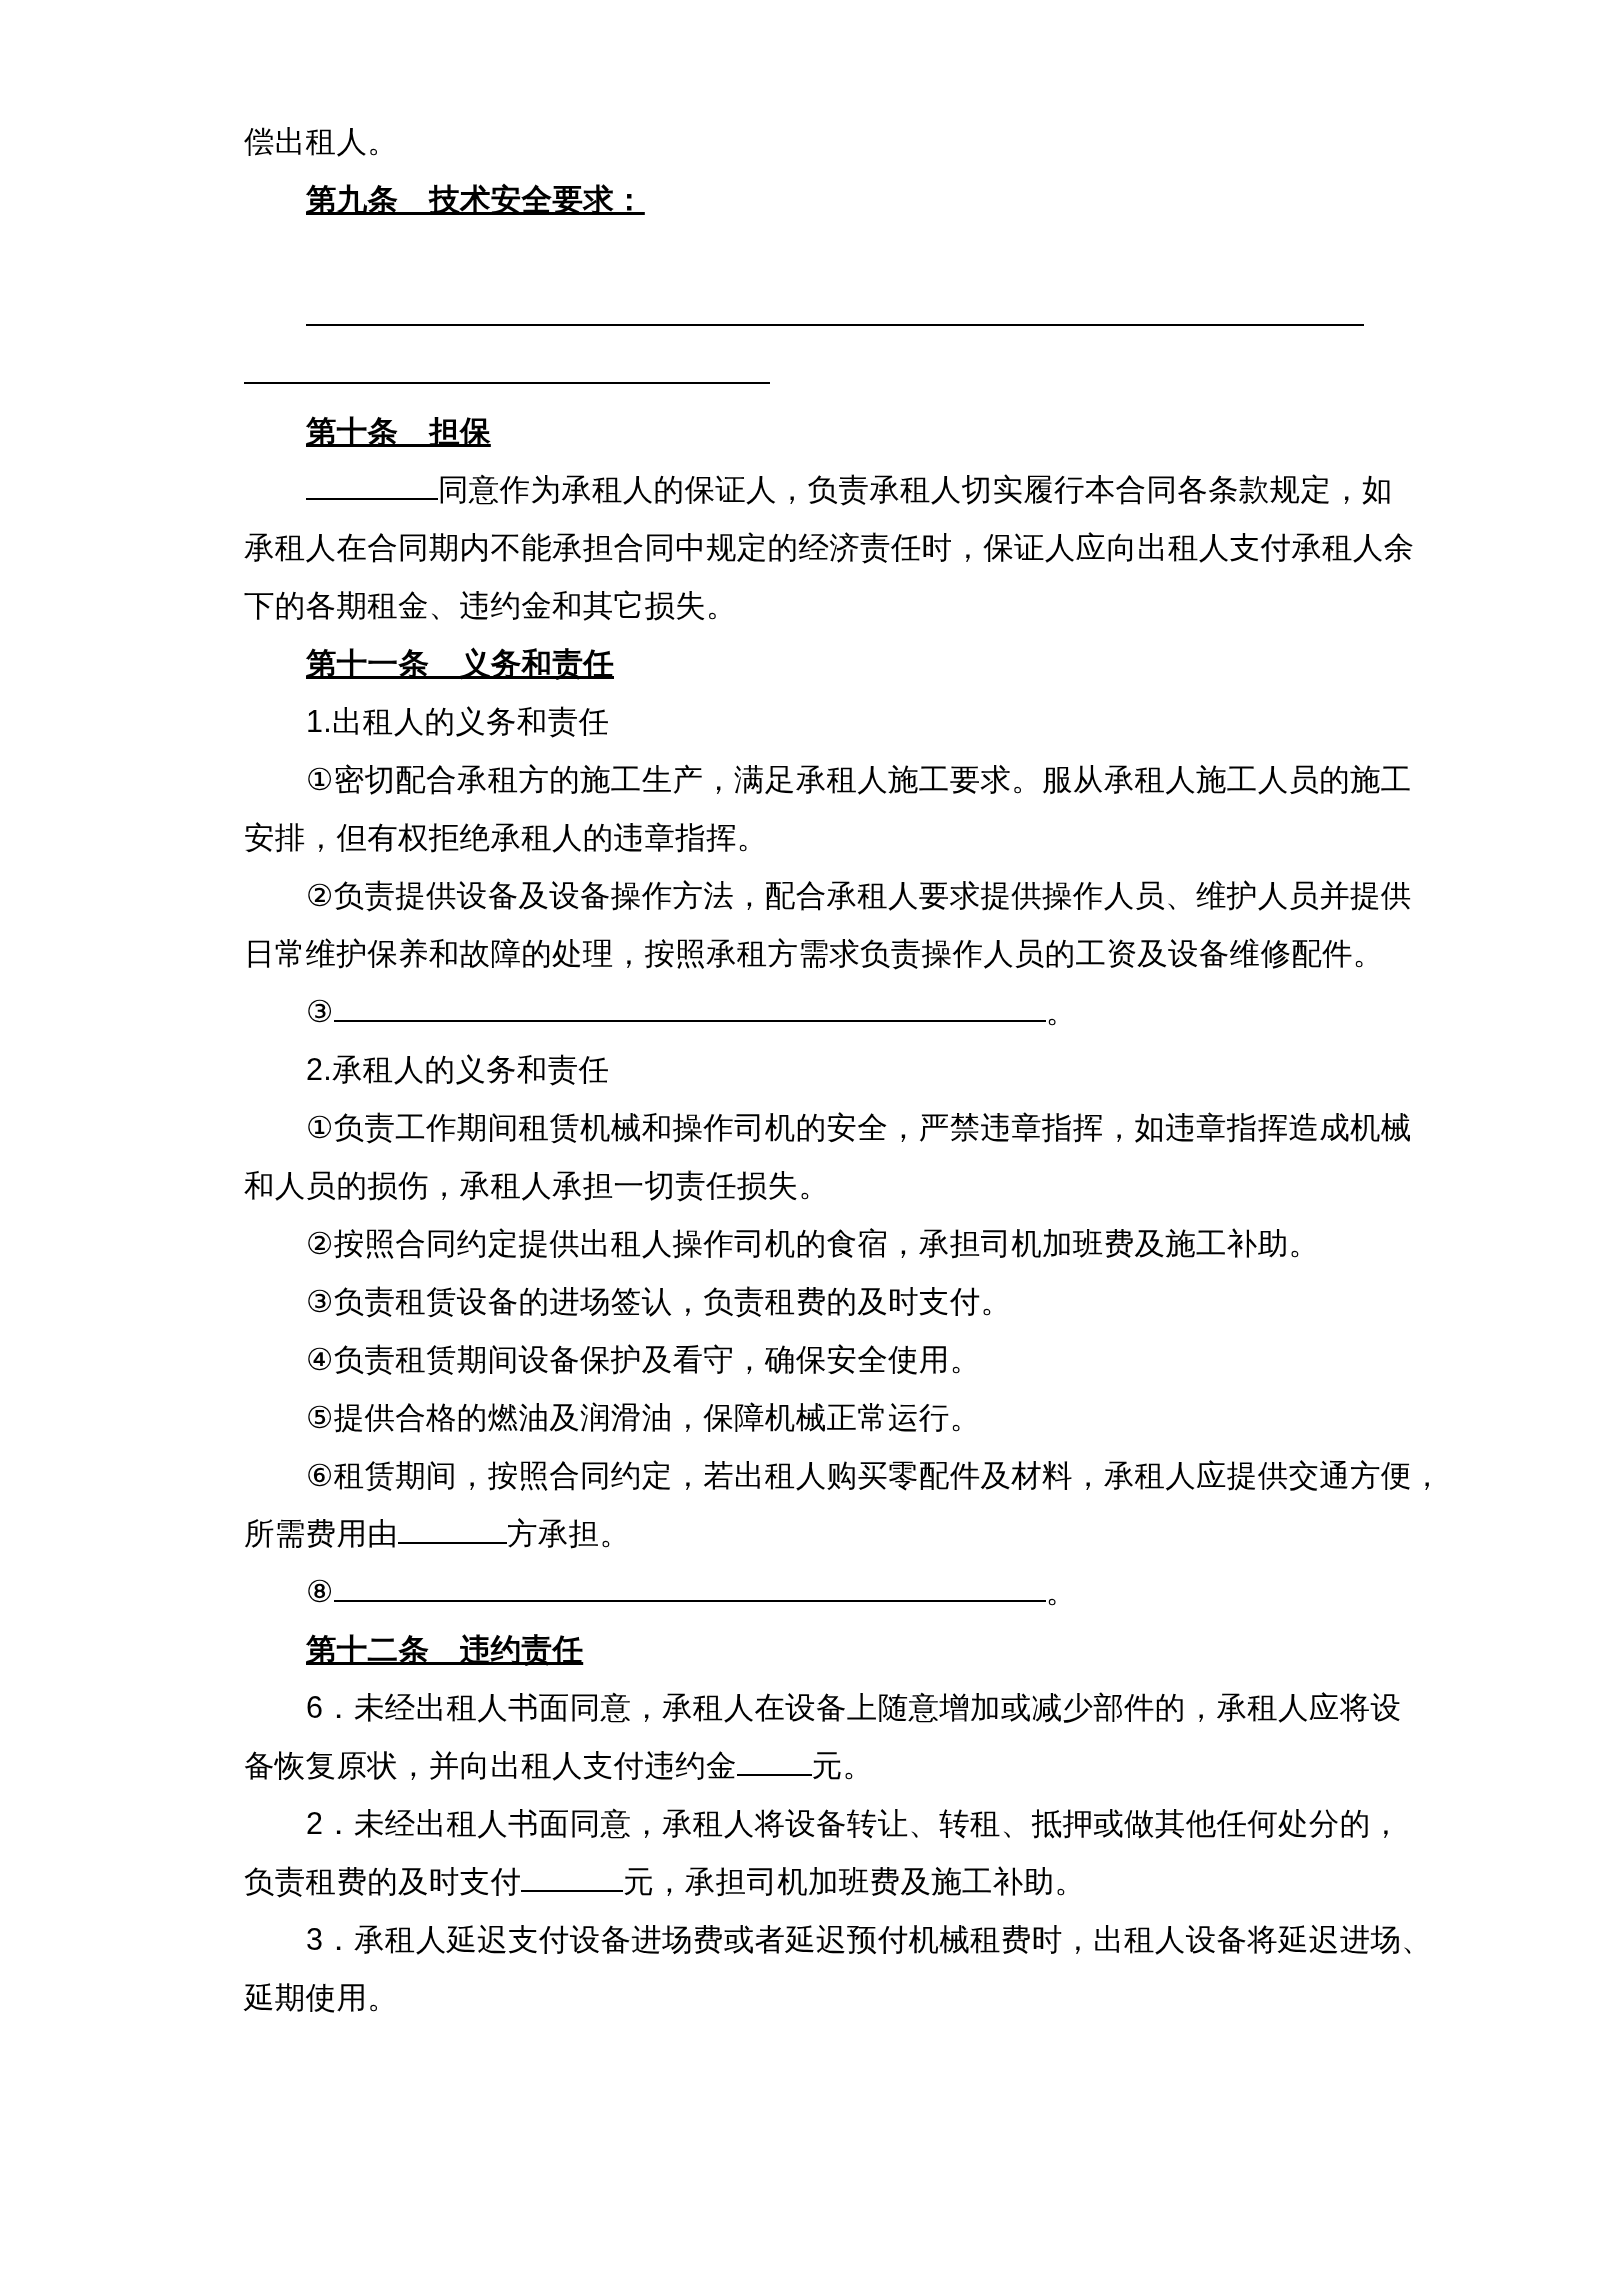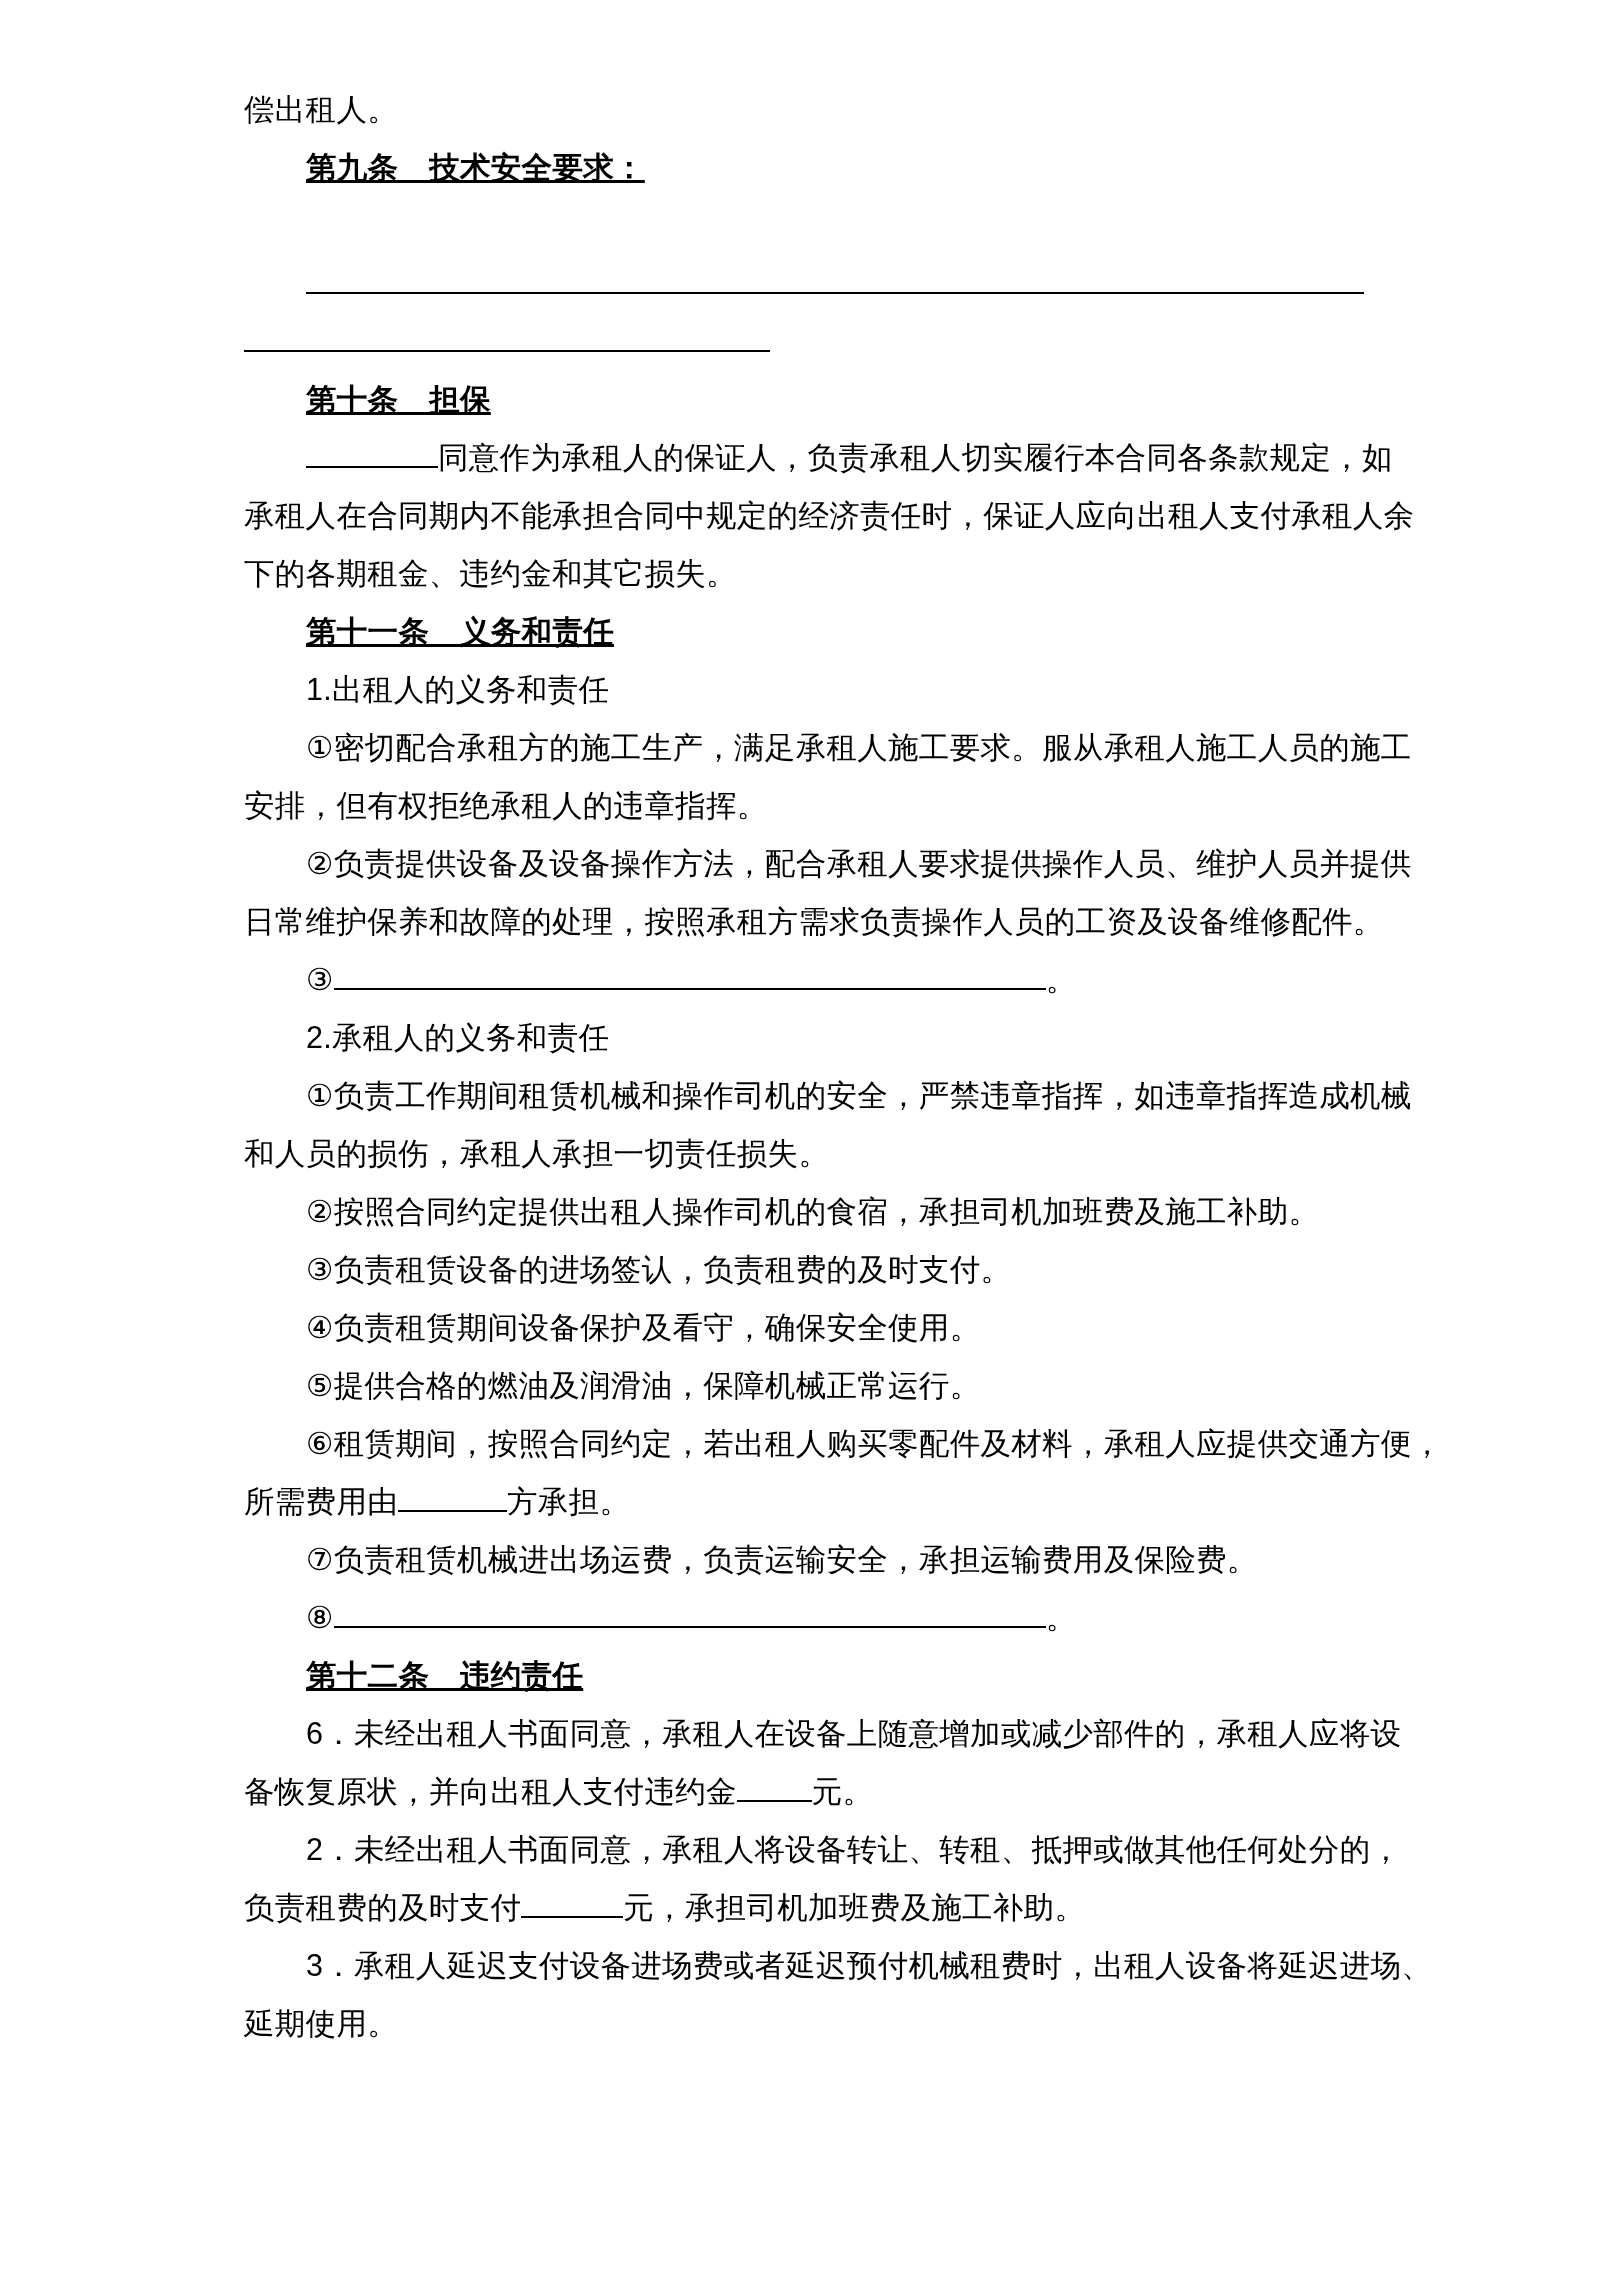--- a/index.html
+++ b/index.html
@@ -6,21 +6,21 @@
     margin: 0;
     padding: 0;
     background: #ffffff;
   }
   .page {
     position: relative;
     width: 1617px;
     height: 2284px;
     background: #ffffff;
     box-sizing: border-box;
-    padding: 80px 244px 0 244px;
+    padding: 112px 244px 0 244px;
     font-family: "Liberation Sans", "DejaVu Sans", sans-serif;
     font-size: 30.5px;
     line-height: 58px;
     color: #000000;
     overflow: hidden;
   }
   .line {
     height: 58px;
     white-space: nowrap;
   }
@@ -66,21 +66,20 @@
     <div class="line indent"><span class="text-run">③</span><span class="blank" style="width: 712px; border-bottom-color: rgb(0, 0, 0);"></span><span class="text-run">。</span></div>
     <div class="line indent"><span class="text-run">2.承租人的义务和责任</span></div>
     <div class="line indent"><span class="text-run">①负责工作期间租赁机械和操作司机的安全，严禁违章指挥，如违章指挥造成机械</span></div>
     <div class="line"><span class="text-run">和人员的损伤，承租人承担一切责任损失。</span></div>
     <div class="line indent"><span class="text-run">②按照合同约定提供出租人操作司机的食宿，承担司机加班费及施工补助。</span></div>
     <div class="line indent"><span class="text-run">③负责租赁设备的进场签认，负责租费的及时支付。</span></div>
     <div class="line indent"><span class="text-run">④负责租赁期间设备保护及看守，确保安全使用。</span></div>
     <div class="line indent"><span class="text-run">⑤提供合格的燃油及润滑油，保障机械正常运行。</span></div>
     <div class="line indent"><span class="text-run">⑥租赁期间，按照合同约定，若出租人购买零配件及材料，承租人应提供交通方便，</span></div>
     <div class="line"><span class="text-run">所需费用由</span><span class="blank" style="width: 109px; border-bottom-color: rgb(0, 0, 0);"></span><span class="text-run">方承担。</span></div>
-    <div class="line indent"><span class="text-run">⑦负责租赁机械进出场运费，负责运输安全，承担运输费用及保险费。</span></div>
     <div class="line indent"><span class="text-run">⑧</span><span class="blank" style="width: 712px; border-bottom-color: rgb(0, 0, 0);"></span><span class="text-run">。</span></div>
     <div class="line indent bold"><span class="text-run">第十二条　违约责任</span></div>
     <div class="line indent"><span class="text-run">6．未经出租人书面同意，承租人在设备上随意增加或减少部件的，承租人应将设</span></div>
     <div class="line"><span class="text-run">备恢复原状，并向出租人支付违约金</span><span class="blank" style="width: 75px; border-bottom-color: rgb(0, 0, 0);"></span><span class="text-run">元。</span></div>
     <div class="line indent"><span class="text-run">2．未经出租人书面同意，承租人将设备转让、转租、抵押或做其他任何处分的，</span></div>
     <div class="line"><span class="text-run">负责租费的及时支付</span><span class="blank" style="width: 102px; border-bottom-color: rgb(0, 0, 0);"></span><span class="text-run">元，承担司机加班费及施工补助。</span></div>
     <div class="line indent"><span class="text-run">3．承租人延迟支付设备进场费或者延迟预付机械租费时，出租人设备将延迟进场、</span></div>
     <div class="line"><span class="text-run">延期使用。</span></div>
   </div>
 

